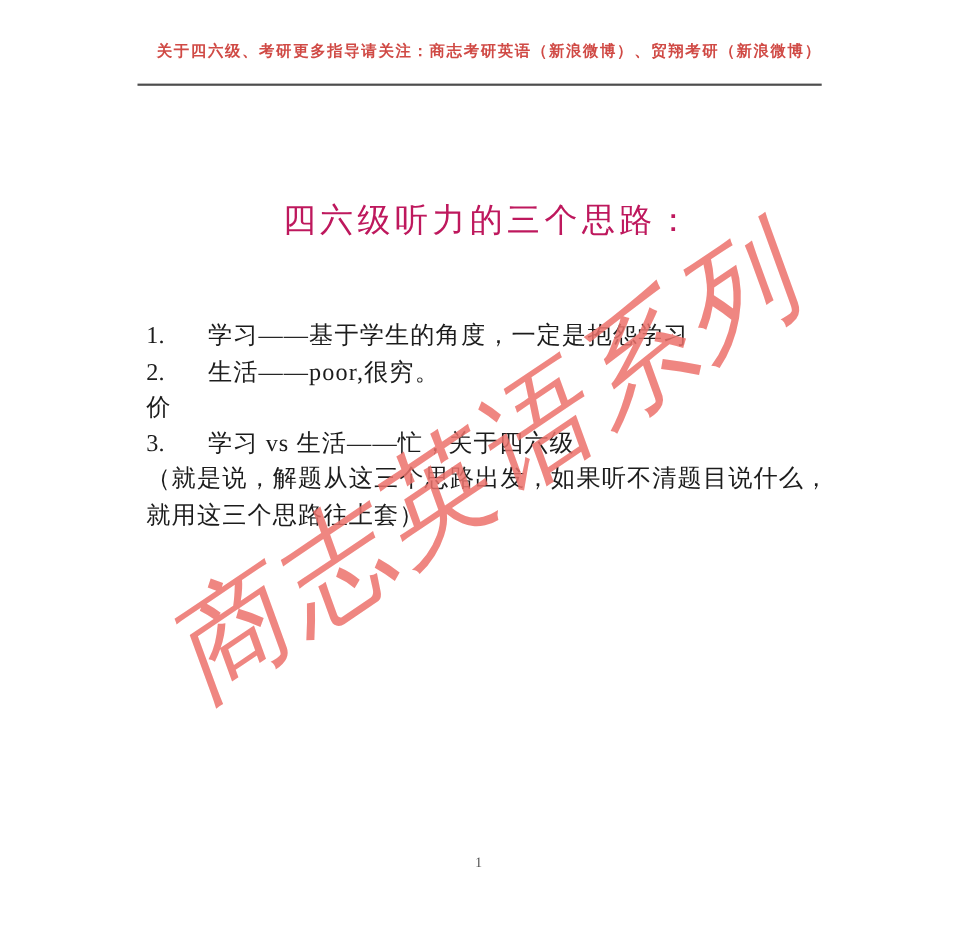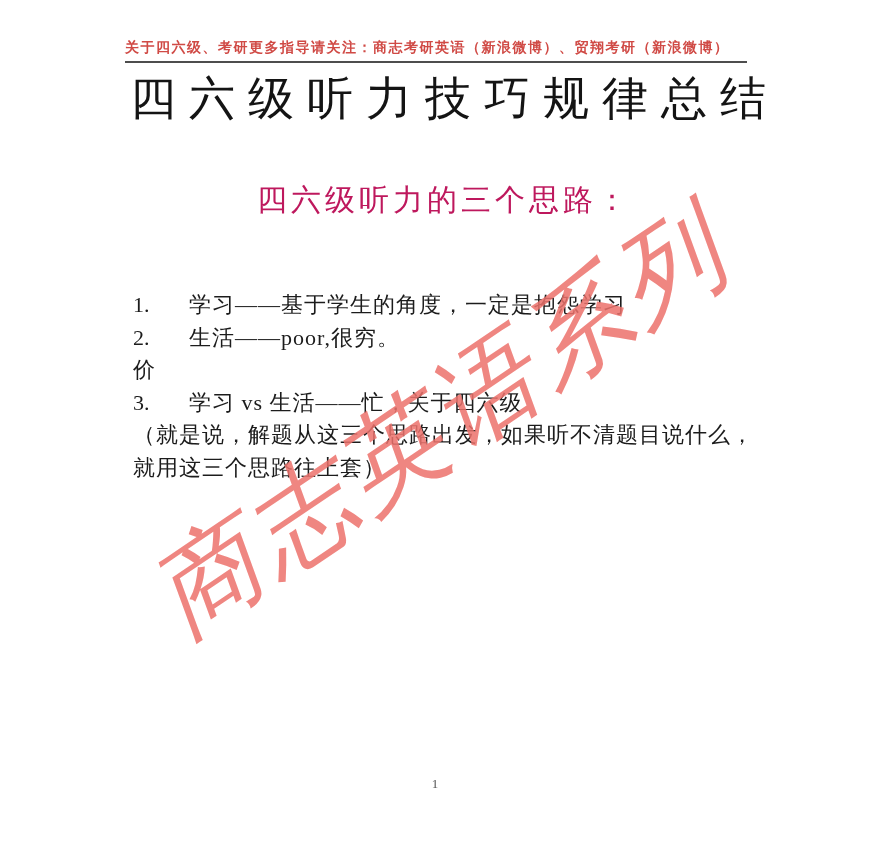--- a/index.html
+++ b/index.html
@@ -10,22 +10,22 @@
     height: 842px;
     background: #ffffff;
     overflow: hidden;
     font-family: "Liberation Serif", "DejaVu Serif", serif;
   }
   .header {
     position: absolute;
     left: 125px;
     top: 38px;
     width: 622px;
-    text-align: left;
-    padding-bottom: 4px;
+    text-align: right;
+    padding-bottom: 20px;
     border-bottom: 2px solid #4d4d4d;
   }
   .header-note {
     color: #d04a45;
     font-weight: bold;
     font-size: 14px;
     letter-spacing: 1.5px;
     white-space: nowrap;
     font-family: "Liberation Sans", "DejaVu Sans", sans-serif;
   }
@@ -97,21 +97,20 @@
 </style>
 </head>
 <body>
 
 <div class="page">
 
   <div class="header">
     <span class="header-note">关于四六级、考研更多指导请关注：商志考研英语（新浪微博）、贸翔考研（新浪微博）</span>
   </div>
 
-  <h1 class="doc-title">四六级听力技巧规律总结</h1>
 
   <h2 class="subtitle">四六级听力的三个思路：</h2>
 
   <div class="body-block">
     <div class="body-line">
       <span class="num">1.</span><span>学习——基于学生的角度，一定是抱怨学习</span>
     </div>
     <div class="body-line">
       <span class="num">2.</span><span>生活——poor,很穷。</span>
     </div>

